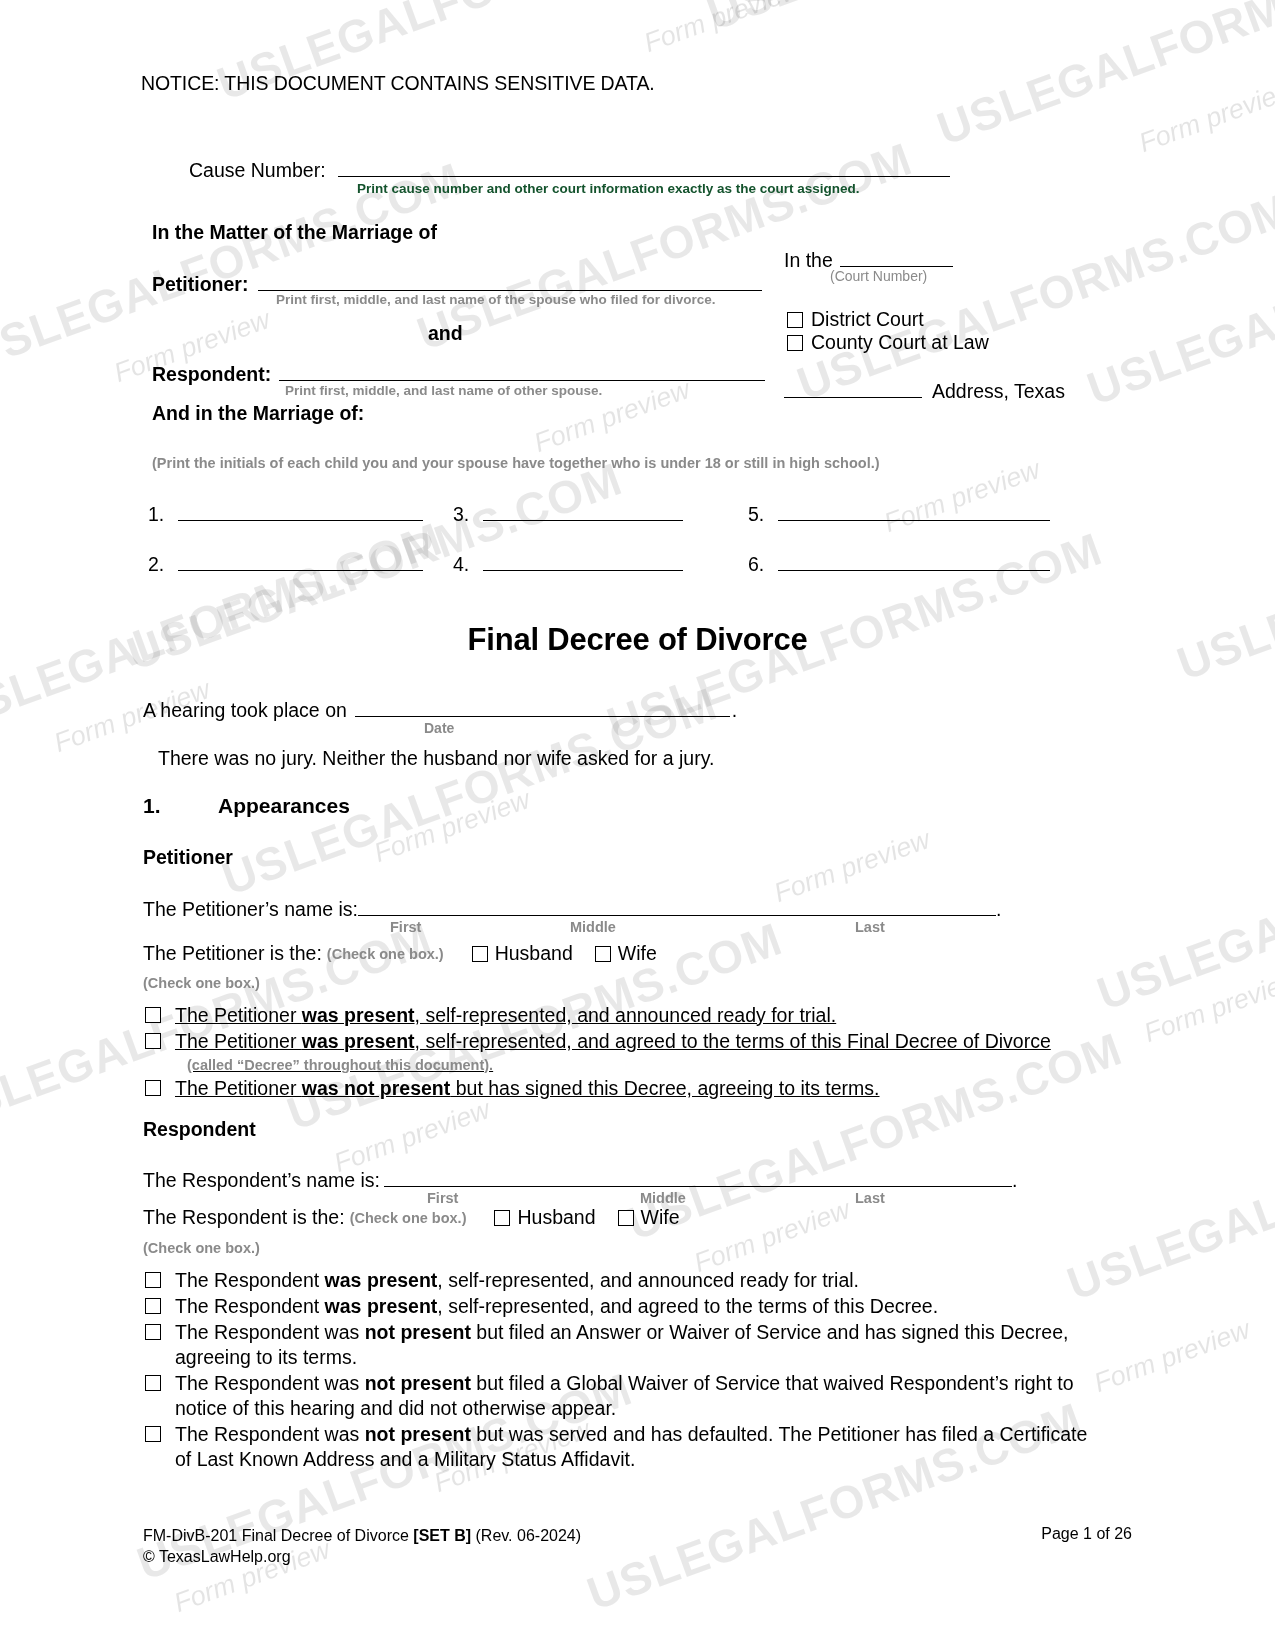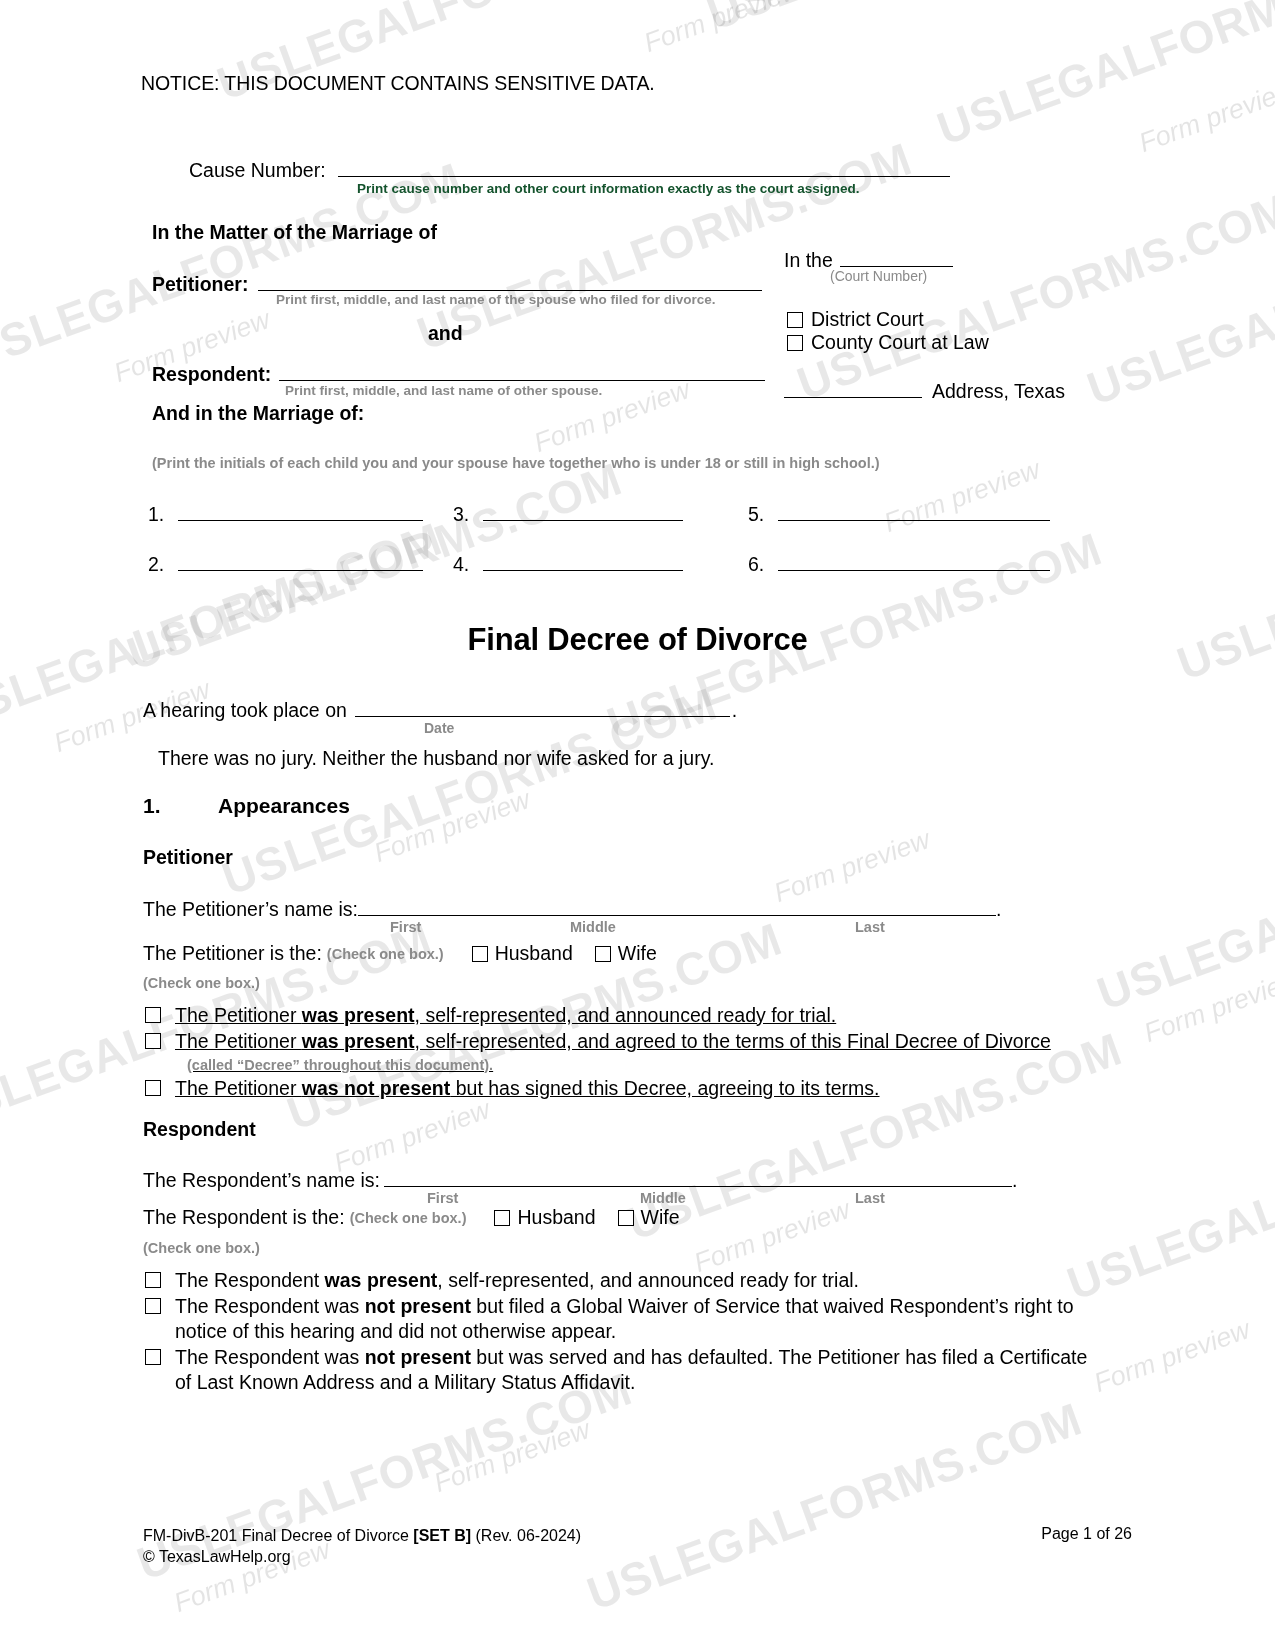--- a/index.html
+++ b/index.html
@@ -575,20 +575,28 @@
 
     <div class="checkonebox resp">(Check one box.)</div>
 
     <div class="opt-list resp">
       <div class="opt-item">
         <span class="cbox"></span>
         <span class="body"><span>The Respondent </span><b class="tight">was present</b><span>, self-represented, and announced ready for trial.</span></span>
       </div>
       <div class="opt-item">
         <span class="cbox"></span>
+        <span class="body"><span>The Respondent </span><b class="tight">was present</b><span>, self-represented, and agreed to the terms of this Decree.</span></span>
+      </div>
+      <div class="opt-item">
+        <span class="cbox"></span>
+        <span class="body"><span>The Respondent was </span><b class="tight">not present</b><span> but filed an Answer or Waiver of Service and has signed this Decree, agreeing to its terms.</span></span>
+      </div>
+      <div class="opt-item">
+        <span class="cbox"></span>
         <span class="body"><span>The Respondent was </span><b class="tight">not present</b><span> but filed a Global Waiver of Service that waived Respondent’s right to notice of this hearing and did not otherwise appear.</span></span>
       </div>
       <div class="opt-item">
         <span class="cbox"></span>
         <span class="body"><span>The Respondent was </span><b class="tight">not present</b><span> but was served and has defaulted. The Petitioner has filed a Certificate of Last Known Address and a Military Status Affidavit.</span></span>
       </div>
     </div>
 
     <div class="footer">
       <div class="left-col">

